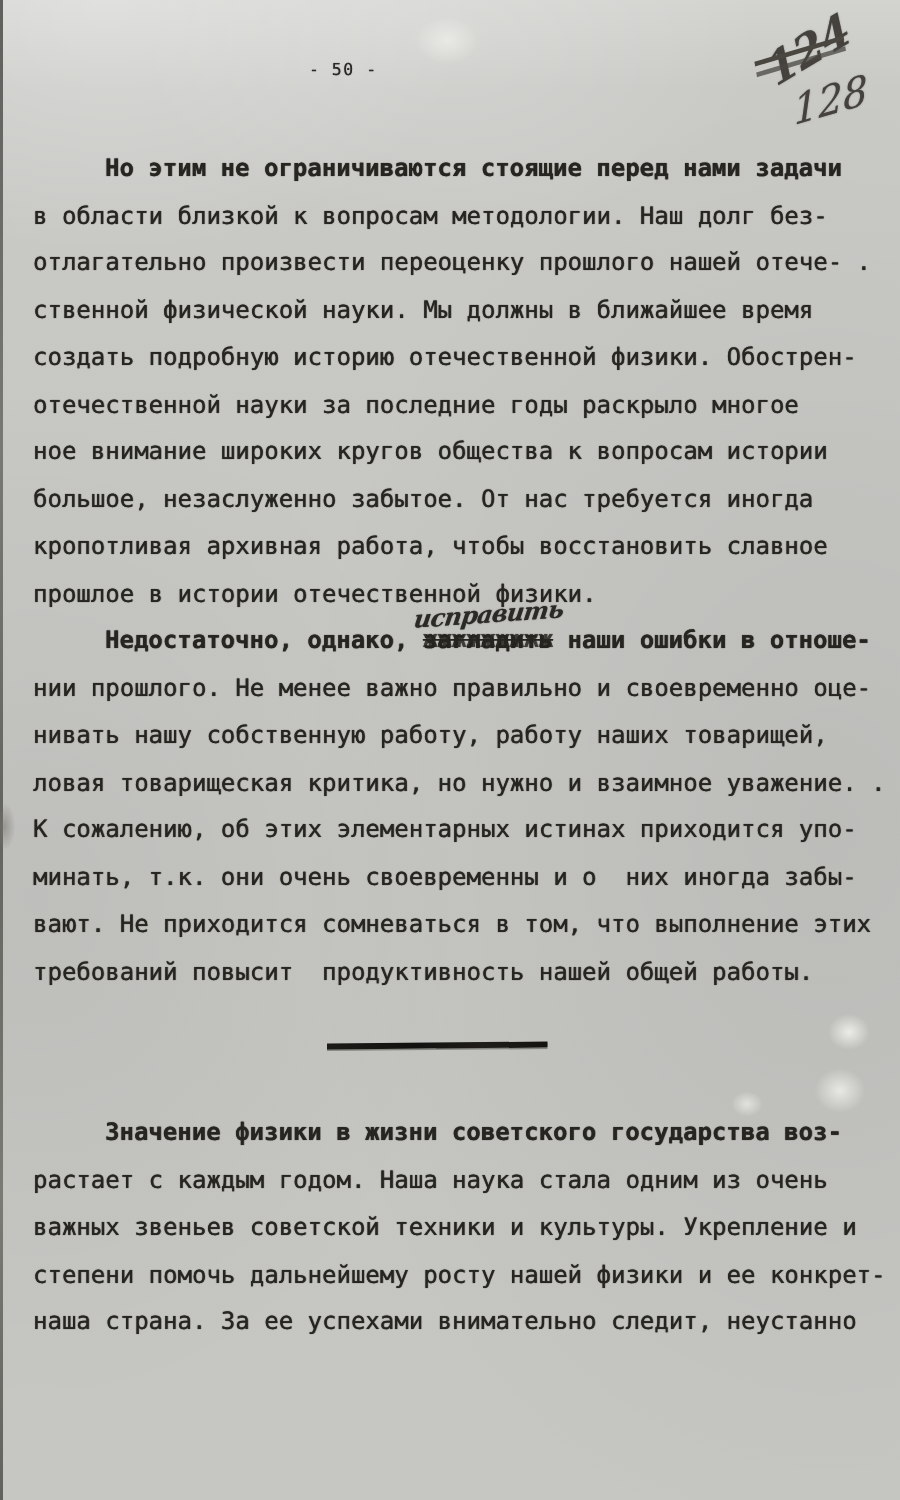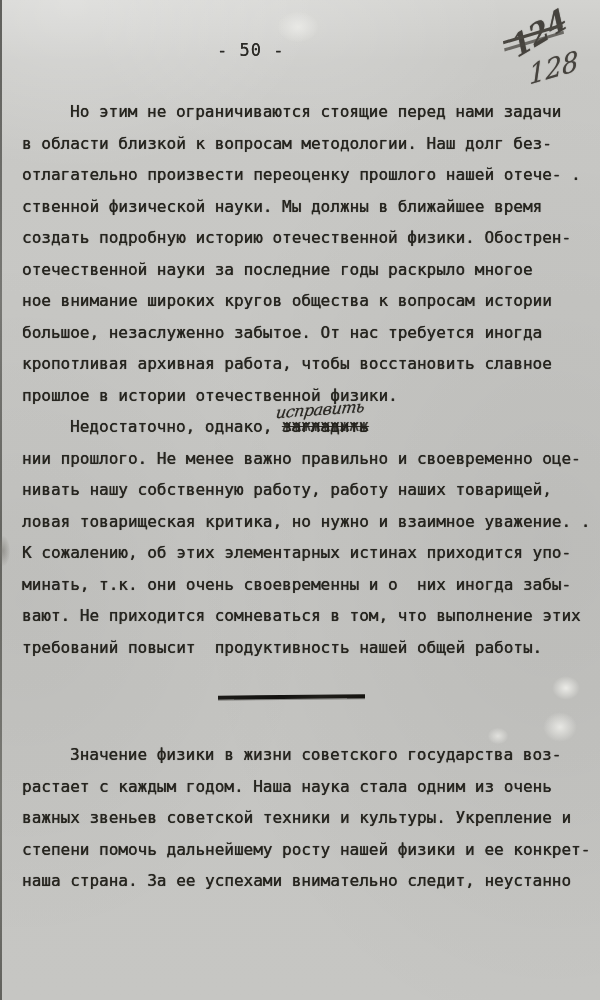--- a/index.html
+++ b/index.html
@@ -15,22 +15,22 @@
       radial-gradient(ellipse 520px 720px at 92% 55%, rgba(0,0,0,0.05), rgba(0,0,0,0) 70%),
       radial-gradient(ellipse 420px 500px at 4% 60%, rgba(0,0,0,0.04), rgba(0,0,0,0) 70%),
       linear-gradient(180deg,#d3d3d0 0px,#c9c9c6 60px,#c7c7c4 300px,#c5c5c2 700px,#c6c6c3 1000px);
   }
   .scan-edge{
     position:absolute;left:0;top:0;width:2px;height:1000px;
     background:linear-gradient(180deg,#4a4a46 0%,#6a6a66 30%,#54544f 55%,#6e6e68 80%,#50504b 100%);
     opacity:0.85;
   }
   .page-number{
-    position:absolute;left:217px;top:40px;
-    font-size:17px;letter-spacing:1px;color:#2b2a26;
+    position:absolute;left:206px;top:40px;
+    font-size:11px;letter-spacing:1px;color:#2b2a26;
     text-shadow:0 0 0.6px rgba(30,30,28,0.85);
   }
   .hand{color:#45423d;font-family:"DejaVu Serif", serif;font-style:italic;}
   .old-number{
     position:absolute;right:30px;top:16px;
     font-size:29px;font-weight:bold;
     transform:rotate(-31deg) skewX(-8deg);
     text-shadow:0 0 1px rgba(60,56,50,0.6);
   }
   .old-number .strike-line{
@@ -47,21 +47,21 @@
   .body-text{
     position:absolute;left:22px;top:96px;width:578px;
     font-size:16px;color:#26251f;
     text-shadow:0 0 0.7px rgba(32,30,26,0.9), 0.4px 0 0 rgba(32,30,26,0.35);
   }
   .text-line{
     position:relative;
     height:31.5px;line-height:31.5px;
     white-space:pre;
   }
-  .text-line.indent{padding-left:48px;}
+  .text-line.indent{padding-left:48px;font-weight:bold;}
   .struck{position:relative;display:inline-block;text-decoration:line-through;}
   .overtype{
     position:absolute;left:0;top:0;opacity:0.85;
     transform:translateY(-1px);
     text-decoration:none;
     text-align:center;
   }
   .handwritten-correction{
     position:absolute;left:254px;top:-17px;
     font-family:"DejaVu Serif", serif;font-style:italic;
@@ -115,21 +115,21 @@
         <div class="text-line">отлагательно произвести переоценку прошлого нашей отече- .</div>
         <div class="text-line">ственной физической науки. Мы должны в ближайшее время</div>
         <div class="text-line">создать подробную историю отечественной физики. Обострен-</div>
         <div class="text-line">отечественной науки за последние годы раскрыло многое</div>
         <div class="text-line">ное внимание широких кругов общества к вопросам истории</div>
         <div class="text-line">большое, незаслуженно забытое. От нас требуется иногда</div>
         <div class="text-line">кропотливая архивная работа, чтобы восстановить славное</div>
         <div class="text-line">прошлое в истории отечественной физики.</div>
       </div>
       <div>
-        <div class="text-line indent"><span>Недостаточно, однако, </span><span class="struck"><span>загладить</span><span class="overtype">жжжжжжжжж</span></span><span class="handwritten-correction">исправить</span></div>
+        <div class="text-line indent"><span>Недостаточно, однако, </span><span class="struck"><span>загладить</span><span class="overtype">жжжжжжжжж</span></span><span> наши ошибки в отноше-</span><span class="handwritten-correction">исправить</span></div>
         <div class="text-line">нии прошлого. Не менее важно правильно и своевременно оце-</div>
         <div class="text-line">нивать нашу собственную работу, работу наших товарищей,</div>
         <div class="text-line">ловая товарищеская критика, но нужно и взаимное уважение. .</div>
         <div class="text-line">К сожалению, об этих элементарных истинах приходится упо-</div>
         <div class="text-line">минать, т.к. они очень своевременны и о  них иногда забы-</div>
         <div class="text-line">вают. Не приходится сомневаться в том, что выполнение этих</div>
         <div class="text-line">требований повысит  продуктивность нашей общей работы.</div>
       </div>
       <div class="divider-wrap">
         <div class="divider-bar"></div>

